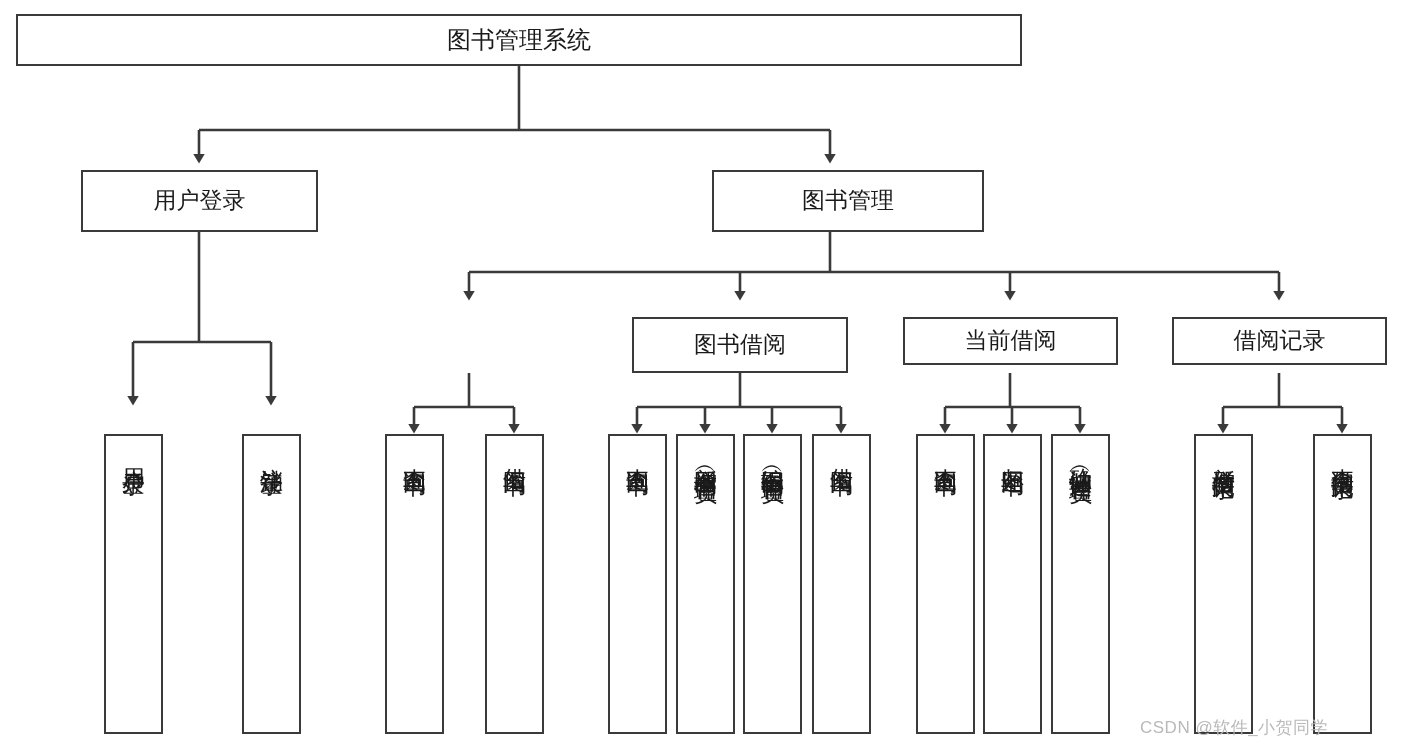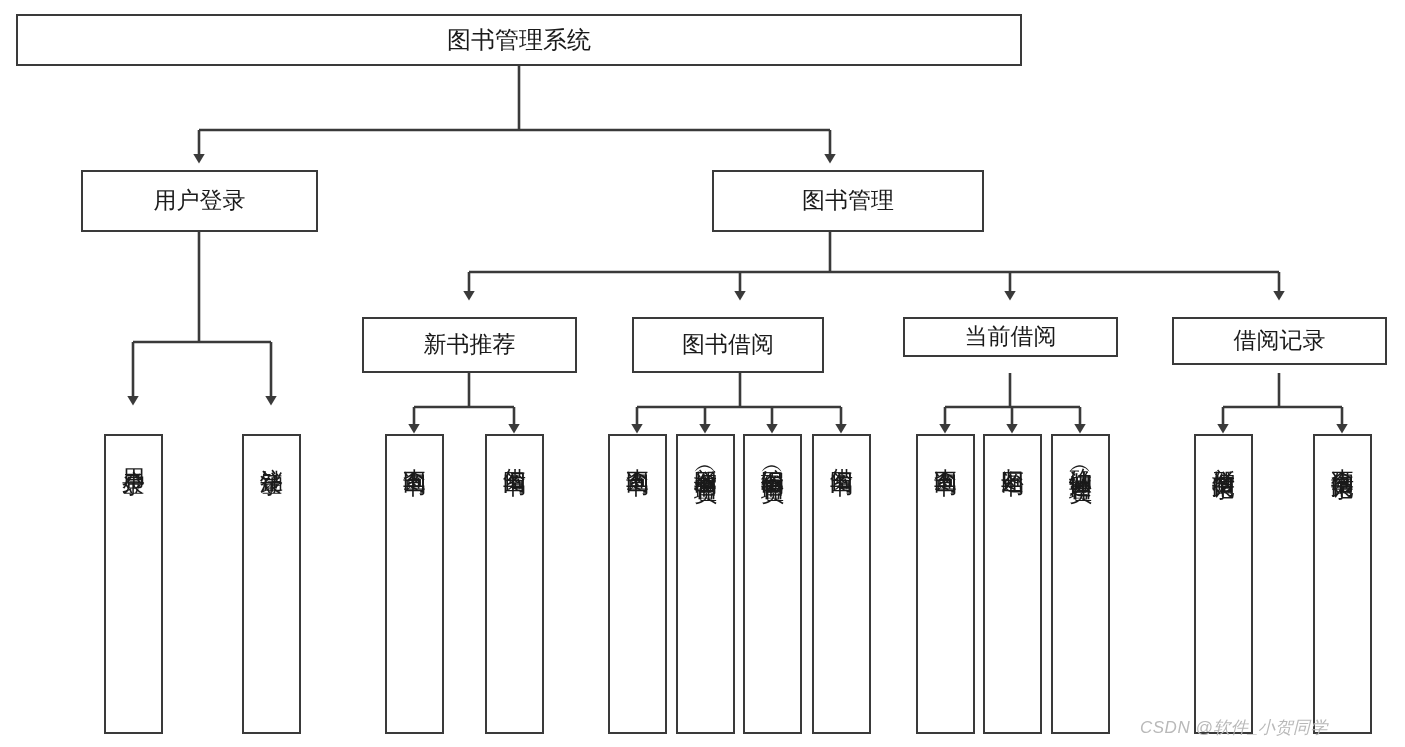--- a/index.html
+++ b/index.html
@@ -125,27 +125,24 @@
     <span class="lbl">图书管理系统</span>
   </div>
 
   <div class="node h" style="left:81px; top:170px; width:237px; height:62px;">
     <span class="lbl">用户登录</span>
   </div>
   <div class="node h" style="left:712px; top:170px; width:272px; height:62px;">
     <span class="lbl">图书管理</span>
   </div>
 
-  <div class="node h" style="left:362px; top:317px; width:215px; height:56px;">
-    <span class="lbl">新书推荐</span>
-  </div>
-  <div class="node h" style="left:632px; top:317px; width:192px; height:56px;">
+  <div class="node h" style="left:632px; top:317px; width:216px; height:56px;">
     <span class="lbl">图书借阅</span>
   </div>
-  <div class="node h" style="left:903px; top:317px; width:215px; height:40px;">
+  <div class="node h" style="left:903px; top:317px; width:215px; height:48px;">
     <span class="lbl">当前借阅</span>
   </div>
   <div class="node h" style="left:1172px; top:317px; width:215px; height:48px;">
     <span class="lbl">借阅记录</span>
   </div>
 
   <div class="node v" style="left:104px; top:434px; width:59px; height:300px;">
     <span class="lbl">用户登录</span>
   </div>
   <div class="node v" style="left:242px; top:434px; width:59px; height:300px;">
@@ -182,15 +179,15 @@
     <span class="lbl">确认归还（管理员）</span>
   </div>
 
   <div class="node v" style="left:1194px; top:434px; width:59px; height:300px;">
     <span class="lbl">新增借阅记录</span>
   </div>
   <div class="node v" style="left:1313px; top:434px; width:59px; height:300px;">
     <span class="lbl">查询借阅记录</span>
   </div>
 
-  <div class="watermark" style="left:1140px; top:716px;font-style:italic;">CSDN @软件_小贺同学</div>
+  <div class="watermark" style="left:1140px; top:716px;">CSDN @软件_小贺同学</div>
 
 </div>
 
 </body></html>

